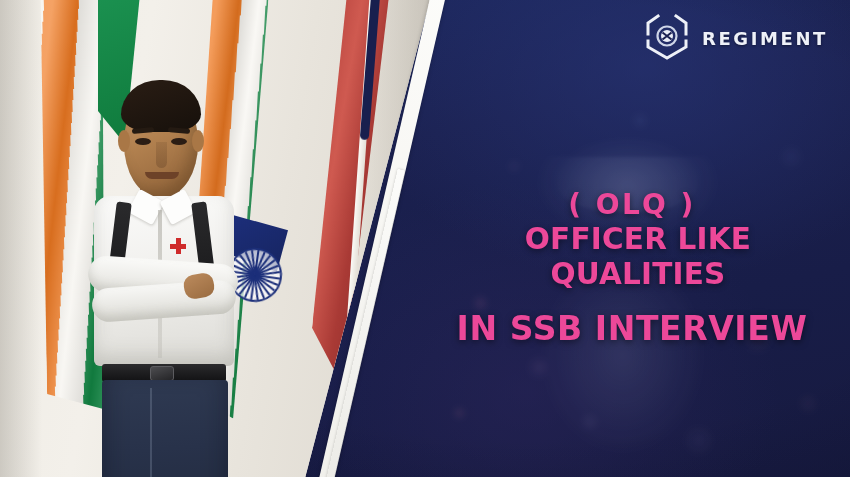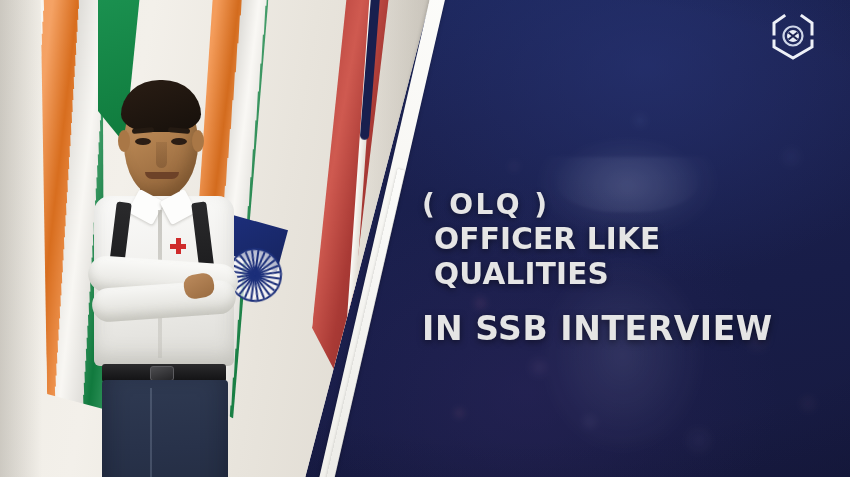--- a/index.html
+++ b/index.html
@@ -353,21 +353,22 @@
     font-size:18px;
     text-shadow:0 1px 3px rgba(0,0,0,.45);
   }
   .logo-text .l2{ font-size:18px; margin-top:3px; }
 
   
   .headline{
     position:absolute;
     left:422px; top:188px;
     width:420px;
-    color:#e5e5e5;
+    color:#ec4899;
+    text-align:center;
   }
   .headline .olq{
     font-family:"DejaVu Sans", sans-serif;
     font-weight:700;
     font-size:28px;
     letter-spacing:2.4px;
     line-height:1.18;
     text-shadow:0 2px 6px rgba(0,0,0,.45);
   }
   .headline .l2{
@@ -503,20 +504,21 @@
       <g fill="none" stroke="#eef1f8" stroke-width="3" stroke-linecap="square">
         <polyline points="15,4 5,11 5,22"></polyline>
         <polyline points="33,4 43,11 43,22"></polyline>
         <polyline points="5,29 5,35 24,46 43,35 43,29"></polyline>
       </g>
       <circle cx="24" cy="24" r="9.5" fill="none" stroke="#cfd6e8" stroke-width="2.2"></circle>
       <circle cx="24" cy="24" r="6" fill="#e9edf7"></circle>
       <path d="M19.5 20.5 L28.5 27.5 M28.5 20.5 L19.5 27.5" stroke="#1b2150" stroke-width="2"></path>
     </svg>
     <div class="logo-text">
+      <span class="l2">REGIMENT</span>
     </div>
   </div>
 
   <div class="headline">
     <div class="olq">( OLQ )</div>
     <div class="l2">OFFICER LIKE QUALITIES</div>
     <div class="l3">IN SSB INTERVIEW</div>
   </div>
 
 

